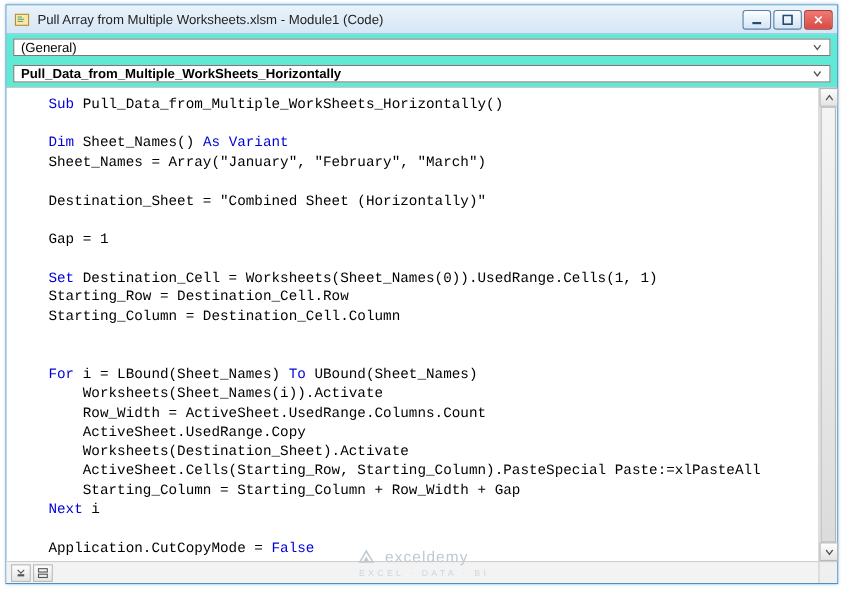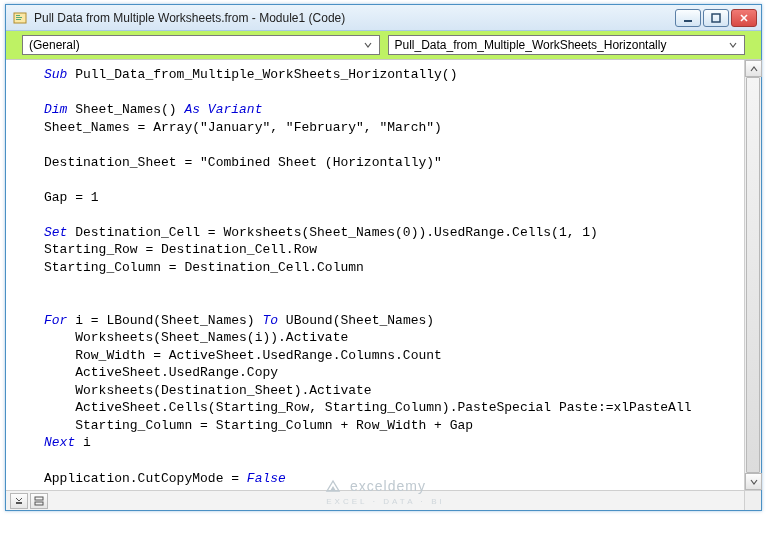--- a/index.html
+++ b/index.html
@@ -45,23 +45,24 @@
   }
   .win-btn.close {
     background:linear-gradient(#f07a74,#d84b44);
     border-color:#a23a35;
     color:#fff;
   }
   .win-btn svg { display:block; }
   .toolbar {
     display:flex;
     gap:8px;
-    padding:4px 16px;
-    background:#bef264;
+    padding:4px 6px;
+    background:#5eead4;
     border-bottom:1px solid #c9c9c9;
+    flex-direction:column;
   }
   .combo {
     flex:1;
     height:20px;
     border:1px solid #7a7a7a;
     background:#fff;
     display:flex;
     align-items:center;
     padding:0 4px 0 6px;
     font-size:12px;
@@ -75,21 +76,21 @@
     font-family: Consolas, "Courier New", monospace;
     font-size: 13px;
     line-height: 1.35;
     color:#000;
     padding: 6px 10px 6px 38px;
     white-space: pre;
     overflow: hidden;
     height: 450px;
     background:#fff;
   }
-  .kw { color:#0000d8;font-style:italic; }
+  .kw { color:#0000d8; }
   .scrollbar-v {
     position:absolute; right:0; top:0; bottom:20px;
     width:17px;
     background:#efefef;
     border-left:1px solid #cfcfcf;
     display:flex; flex-direction:column;
   }
   .scrollbar-v .arrow, .scrollbar-h .arrow {
     height:17px; width:17px;
     background:linear-gradient(#fdfdfd,#e4e4e4);
@@ -143,21 +144,21 @@
 
   <div class="titlebar">
     <span class="icon">
       <svg width="14" height="14" viewBox="0 0 14 14">
           <rect x="1" y="2" width="12" height="10" fill="#fbe8a6" stroke="#b08c2e"></rect>
           <rect x="3" y="4" width="4" height="1" fill="#5a7"></rect>
           <rect x="3" y="6" width="6" height="1" fill="#5a7"></rect>
           <rect x="3" y="8" width="5" height="1" fill="#5a7"></rect>
         </svg>
     </span>
-    <span class="title">Pull Data from Multiple Worksheets.from - Module1 (Code)</span>
+    <span class="title">Pull Array from Multiple Worksheets.xlsm - Module1 (Code)</span>
     <div class="win-controls">
       <div class="win-btn">
         <svg width="10" height="10">
             <rect x="1" y="7" width="8" height="2" fill="currentColor"></rect>
           </svg>
       </div>
       <div class="win-btn">
         <svg width="10" height="10">
             <rect x="1" y="1" width="8" height="8" fill="none" stroke="currentColor" stroke-width="1.5"></rect>
           </svg>
@@ -173,21 +174,21 @@
 
   <div class="toolbar">
     <div class="combo">
       <span class="val">(General)</span>
       <span class="caret">
         <svg width="8" height="8" viewBox="0 0 8 8">
             <polyline points="1,2 4,6 7,2" fill="none" stroke="#555" stroke-width="1.2"></polyline>
           </svg>
       </span>
     </div>
-    <div class="combo" style="font-weight:normal;">
+    <div class="combo" style="font-weight:bold;">
       <span class="val">Pull_Data_from_Multiple_WorkSheets_Horizontally</span>
       <span class="caret">
         <svg width="8" height="8" viewBox="0 0 8 8">
             <polyline points="1,2 4,6 7,2" fill="none" stroke="#555" stroke-width="1.2"></polyline>
           </svg>
       </span>
     </div>
   </div>
 
   <div class="editor-wrap">

